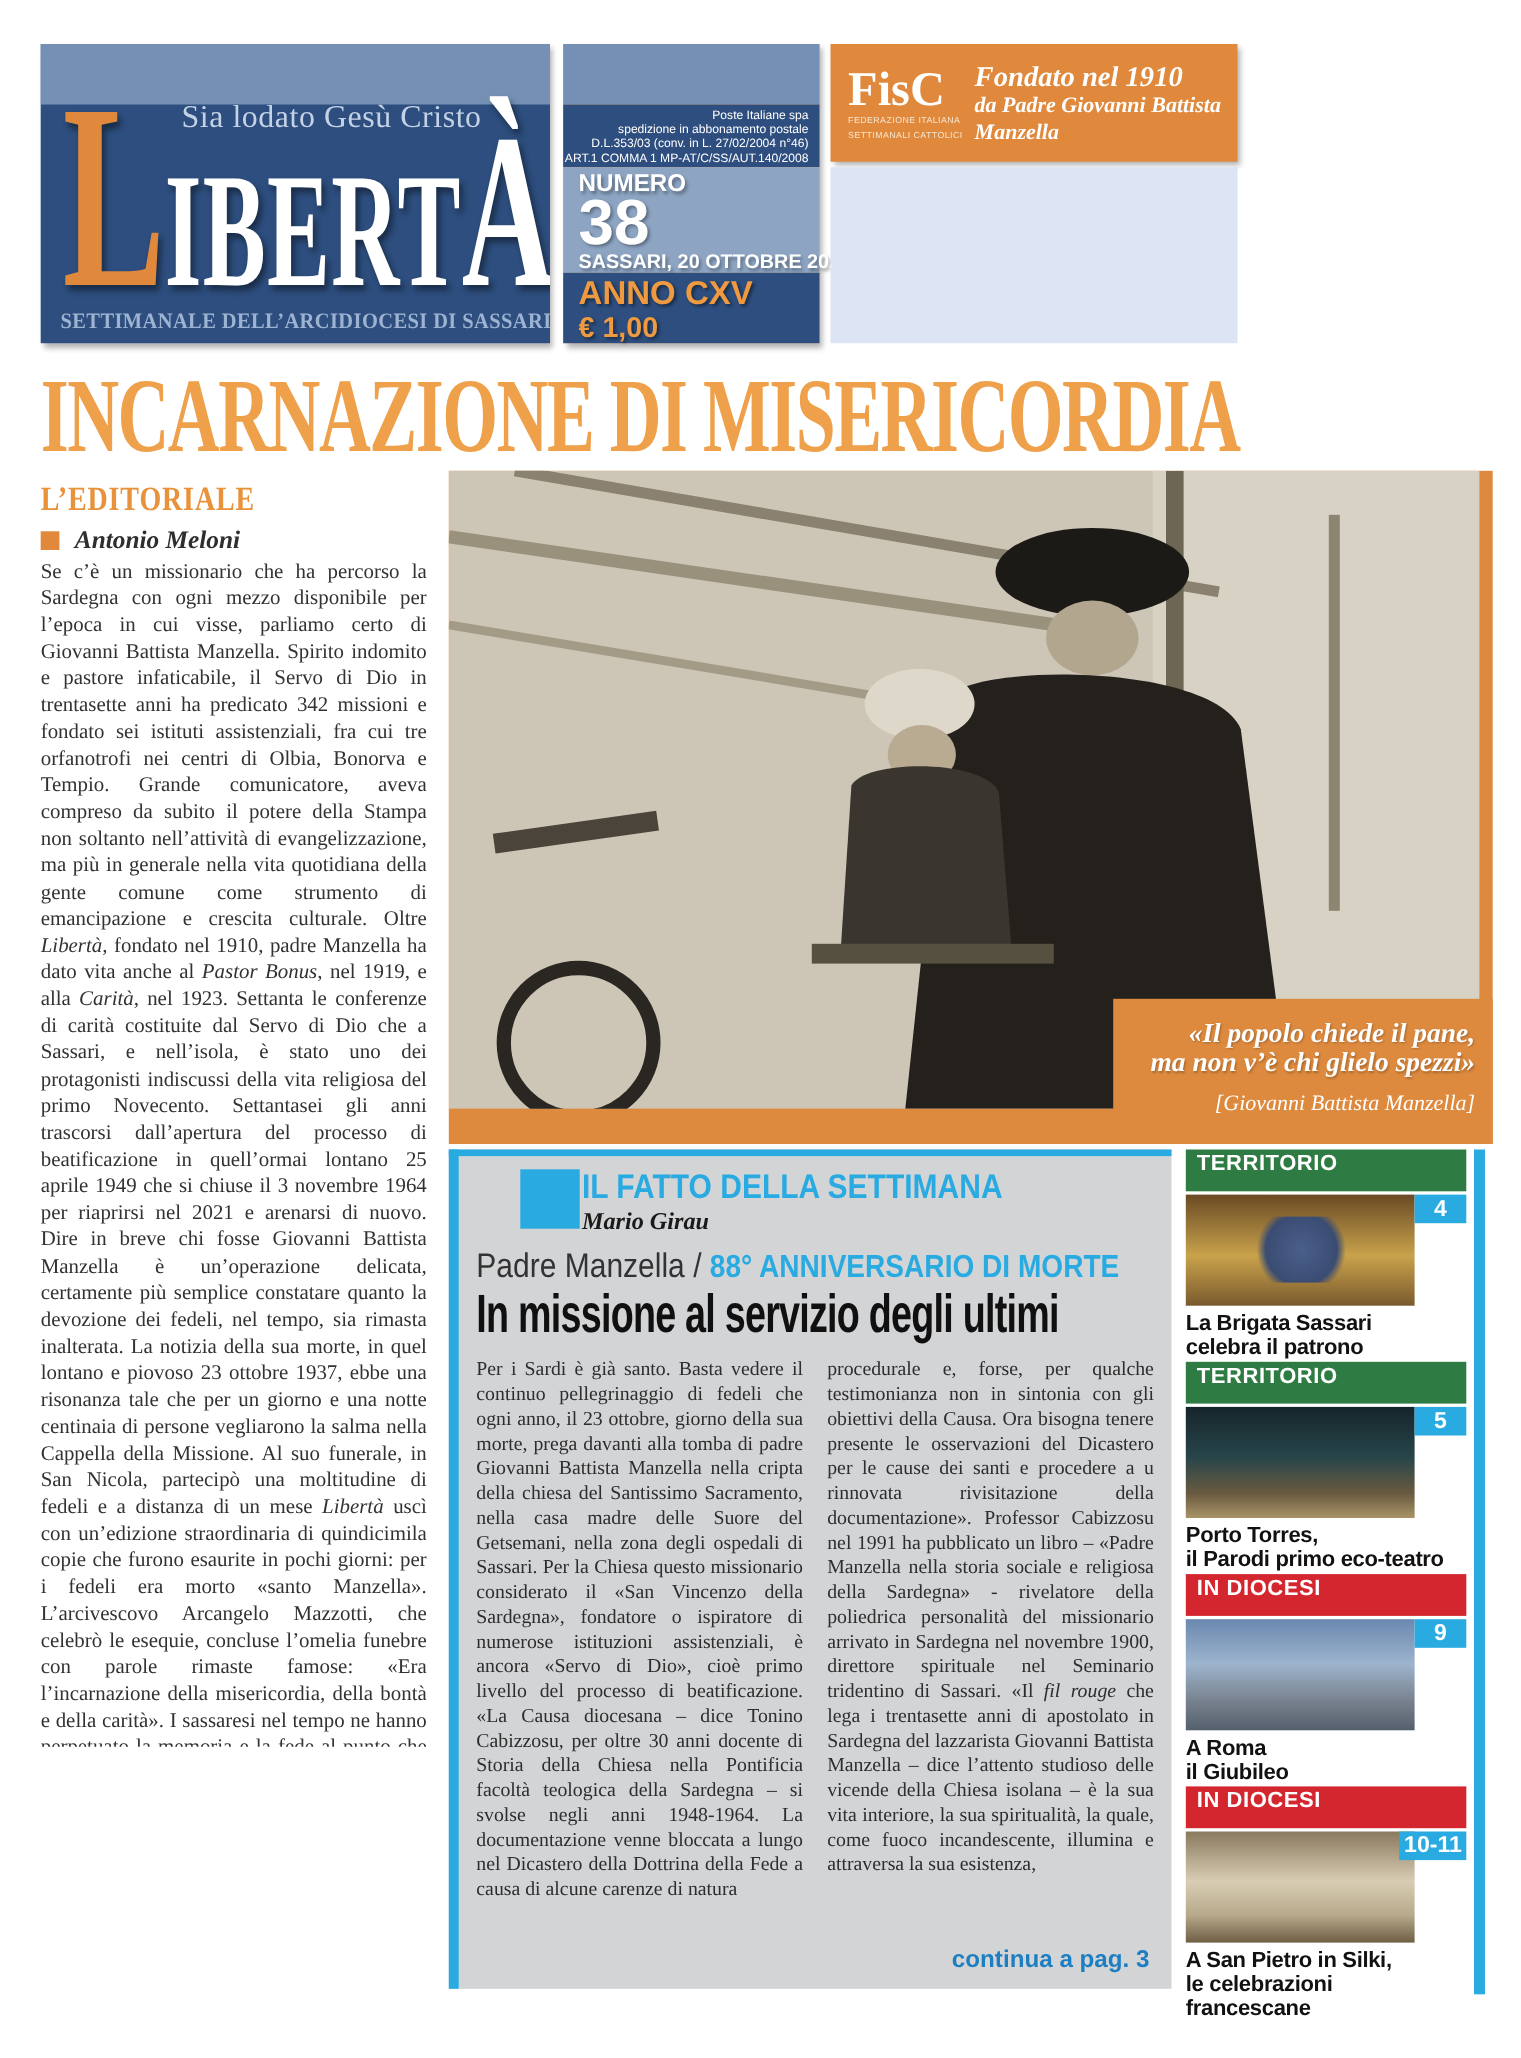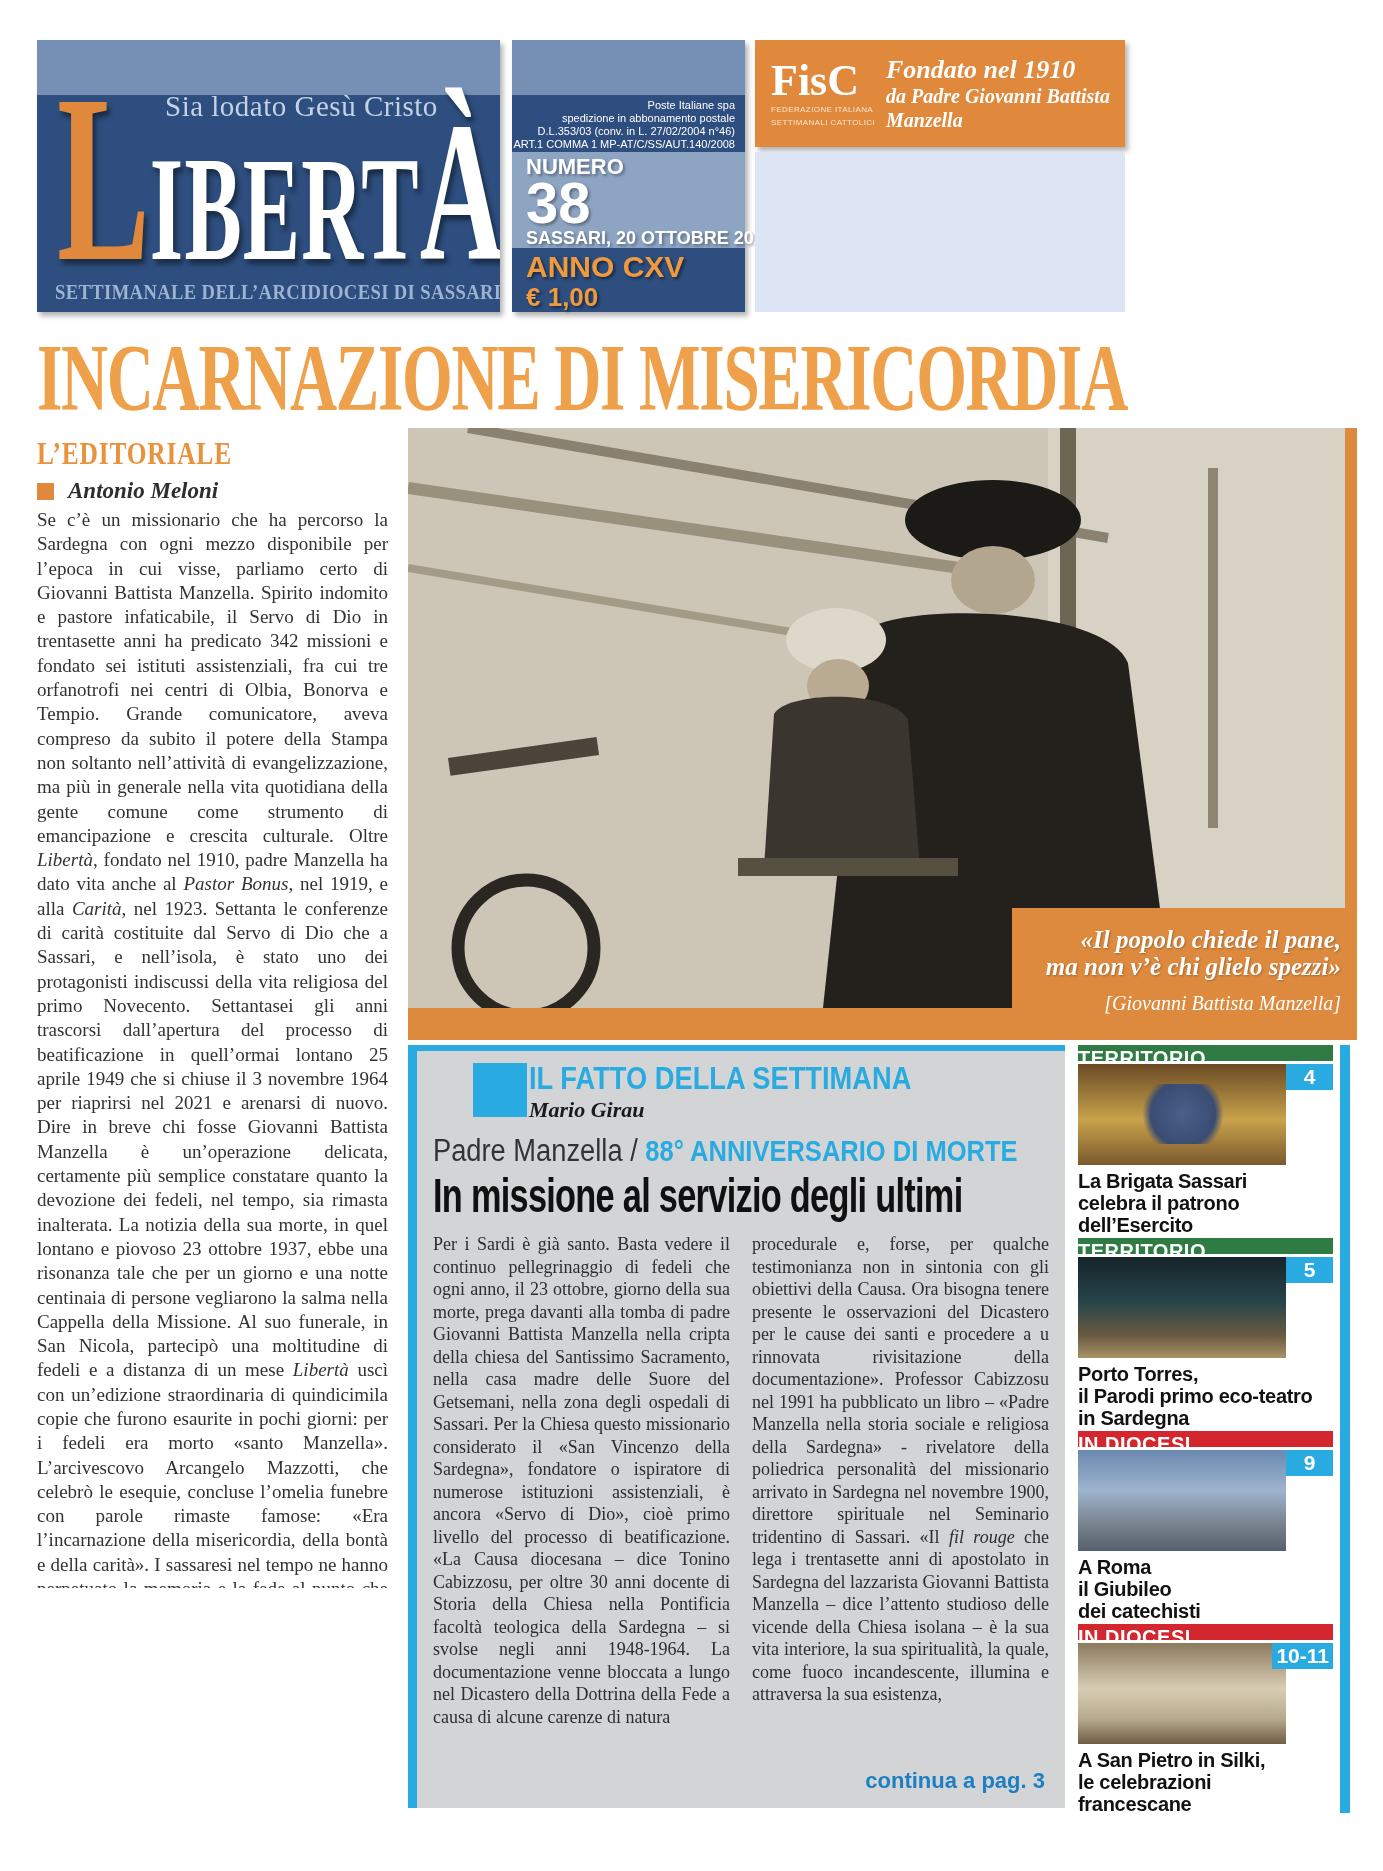--- a/index.html
+++ b/index.html
@@ -99,22 +99,22 @@
   .feat-cols{position:absolute;left:16px;top:182px;width:616px;height:545px;overflow:hidden;
              display:flex;gap:22px;}
   .feat-col{width:297px;font-family:"Liberation Serif",serif;font-size:18px;
             line-height:22.5px;color:#2d2d2d;text-align:justify;}
   .continua{position:absolute;right:20px;bottom:14px;font-size:22px;font-weight:bold;
             color:#1d7fc2;}
 
   
   .sidebar{left:1078px;top:1045px;width:255px;}
   .sb-item{height:193px;position:relative;}
-  .sb-band{height:16px;color:#fff;font-weight:bold;font-size:20px;line-height:26px;
-           letter-spacing:.5px;text-decoration:underline;}
+  .sb-band{height:38px;color:#fff;font-weight:bold;font-size:20px;line-height:26px;
+           padding-left:10px;letter-spacing:.5px;}
   .sb-band.green{background:#2e7c43;}
   .sb-band.red{background:#d4262e;}
   .sb-row{position:relative;height:101px;margin-top:3px;}
   .sb-photo{position:absolute;left:0;top:0;width:208px;height:101px;}
   .sb-badge{position:absolute;right:0;top:0;min-width:47px;height:26px;background:#29abe2;
             color:#fff;font-weight:bold;font-size:21px;line-height:26px;text-align:center;
             padding:0 4px;box-sizing:border-box;}
   .sb-cap{margin-top:5px;font-size:20px;line-height:22px;font-weight:bold;color:#111;
           letter-spacing:-.3px;}
   .p0{background:linear-gradient(180deg,#6b4a25 0%,#9c7a3a 30%,#c9a24b 55%,#7a5a2e 100%);}

